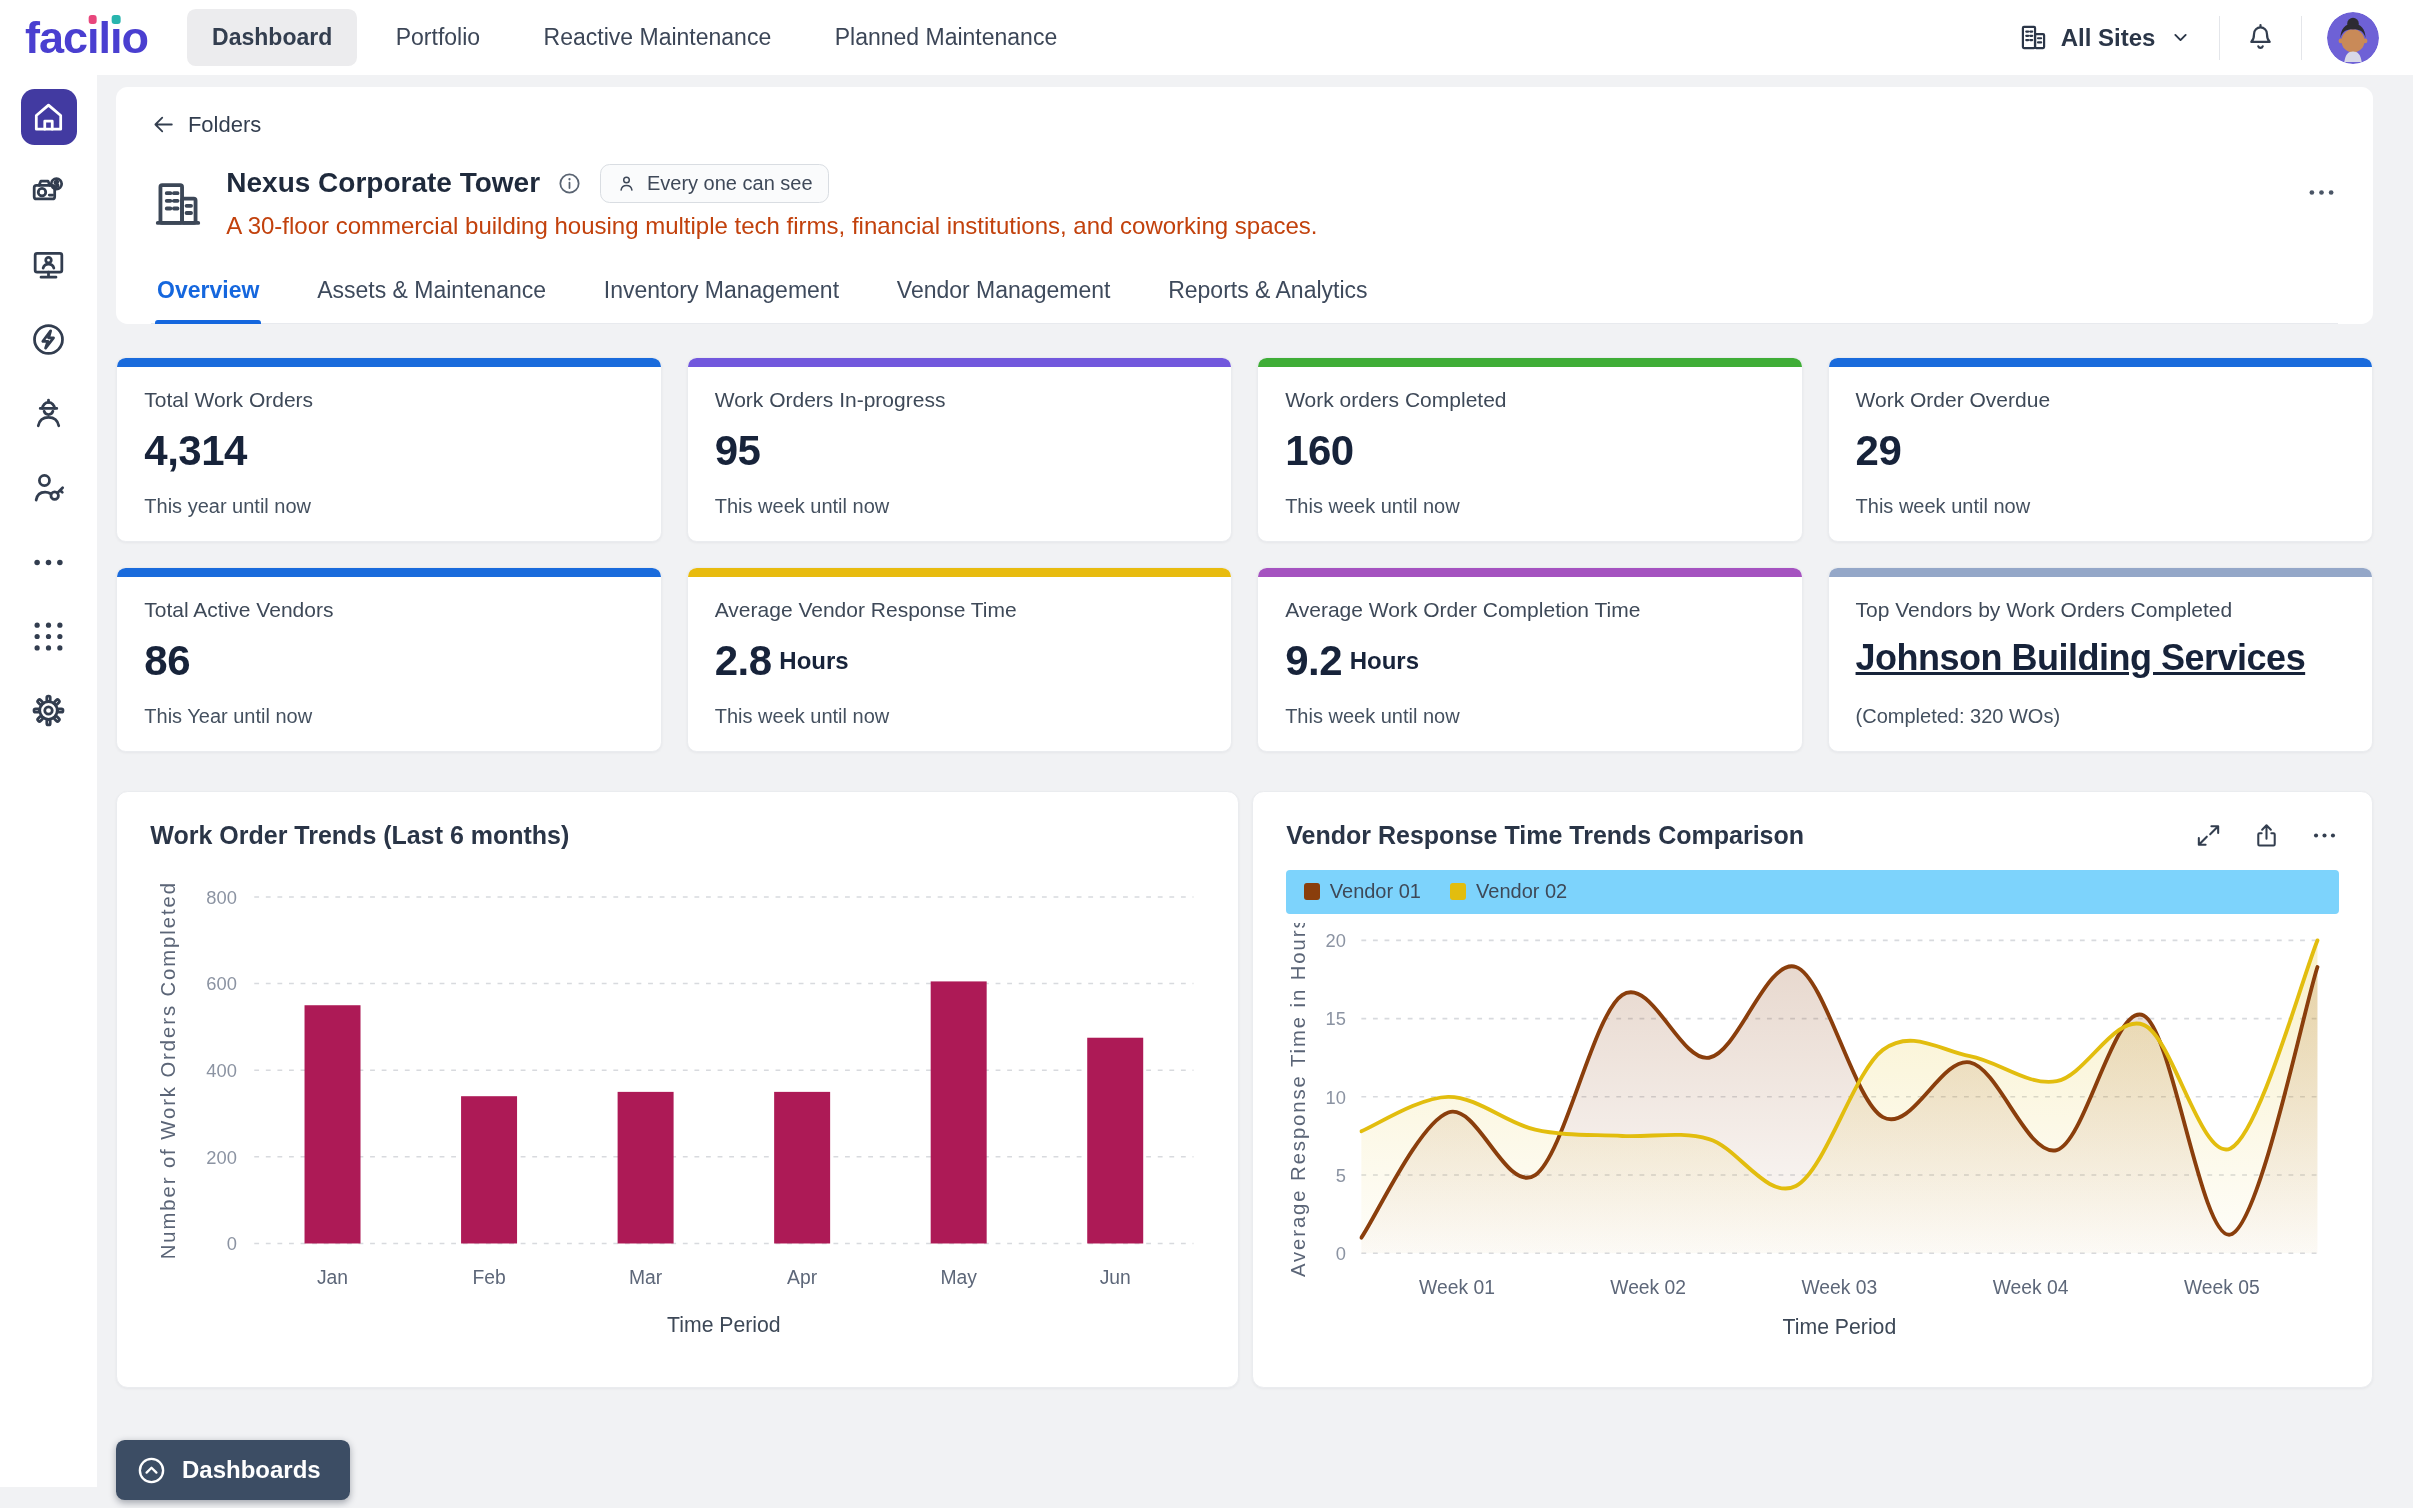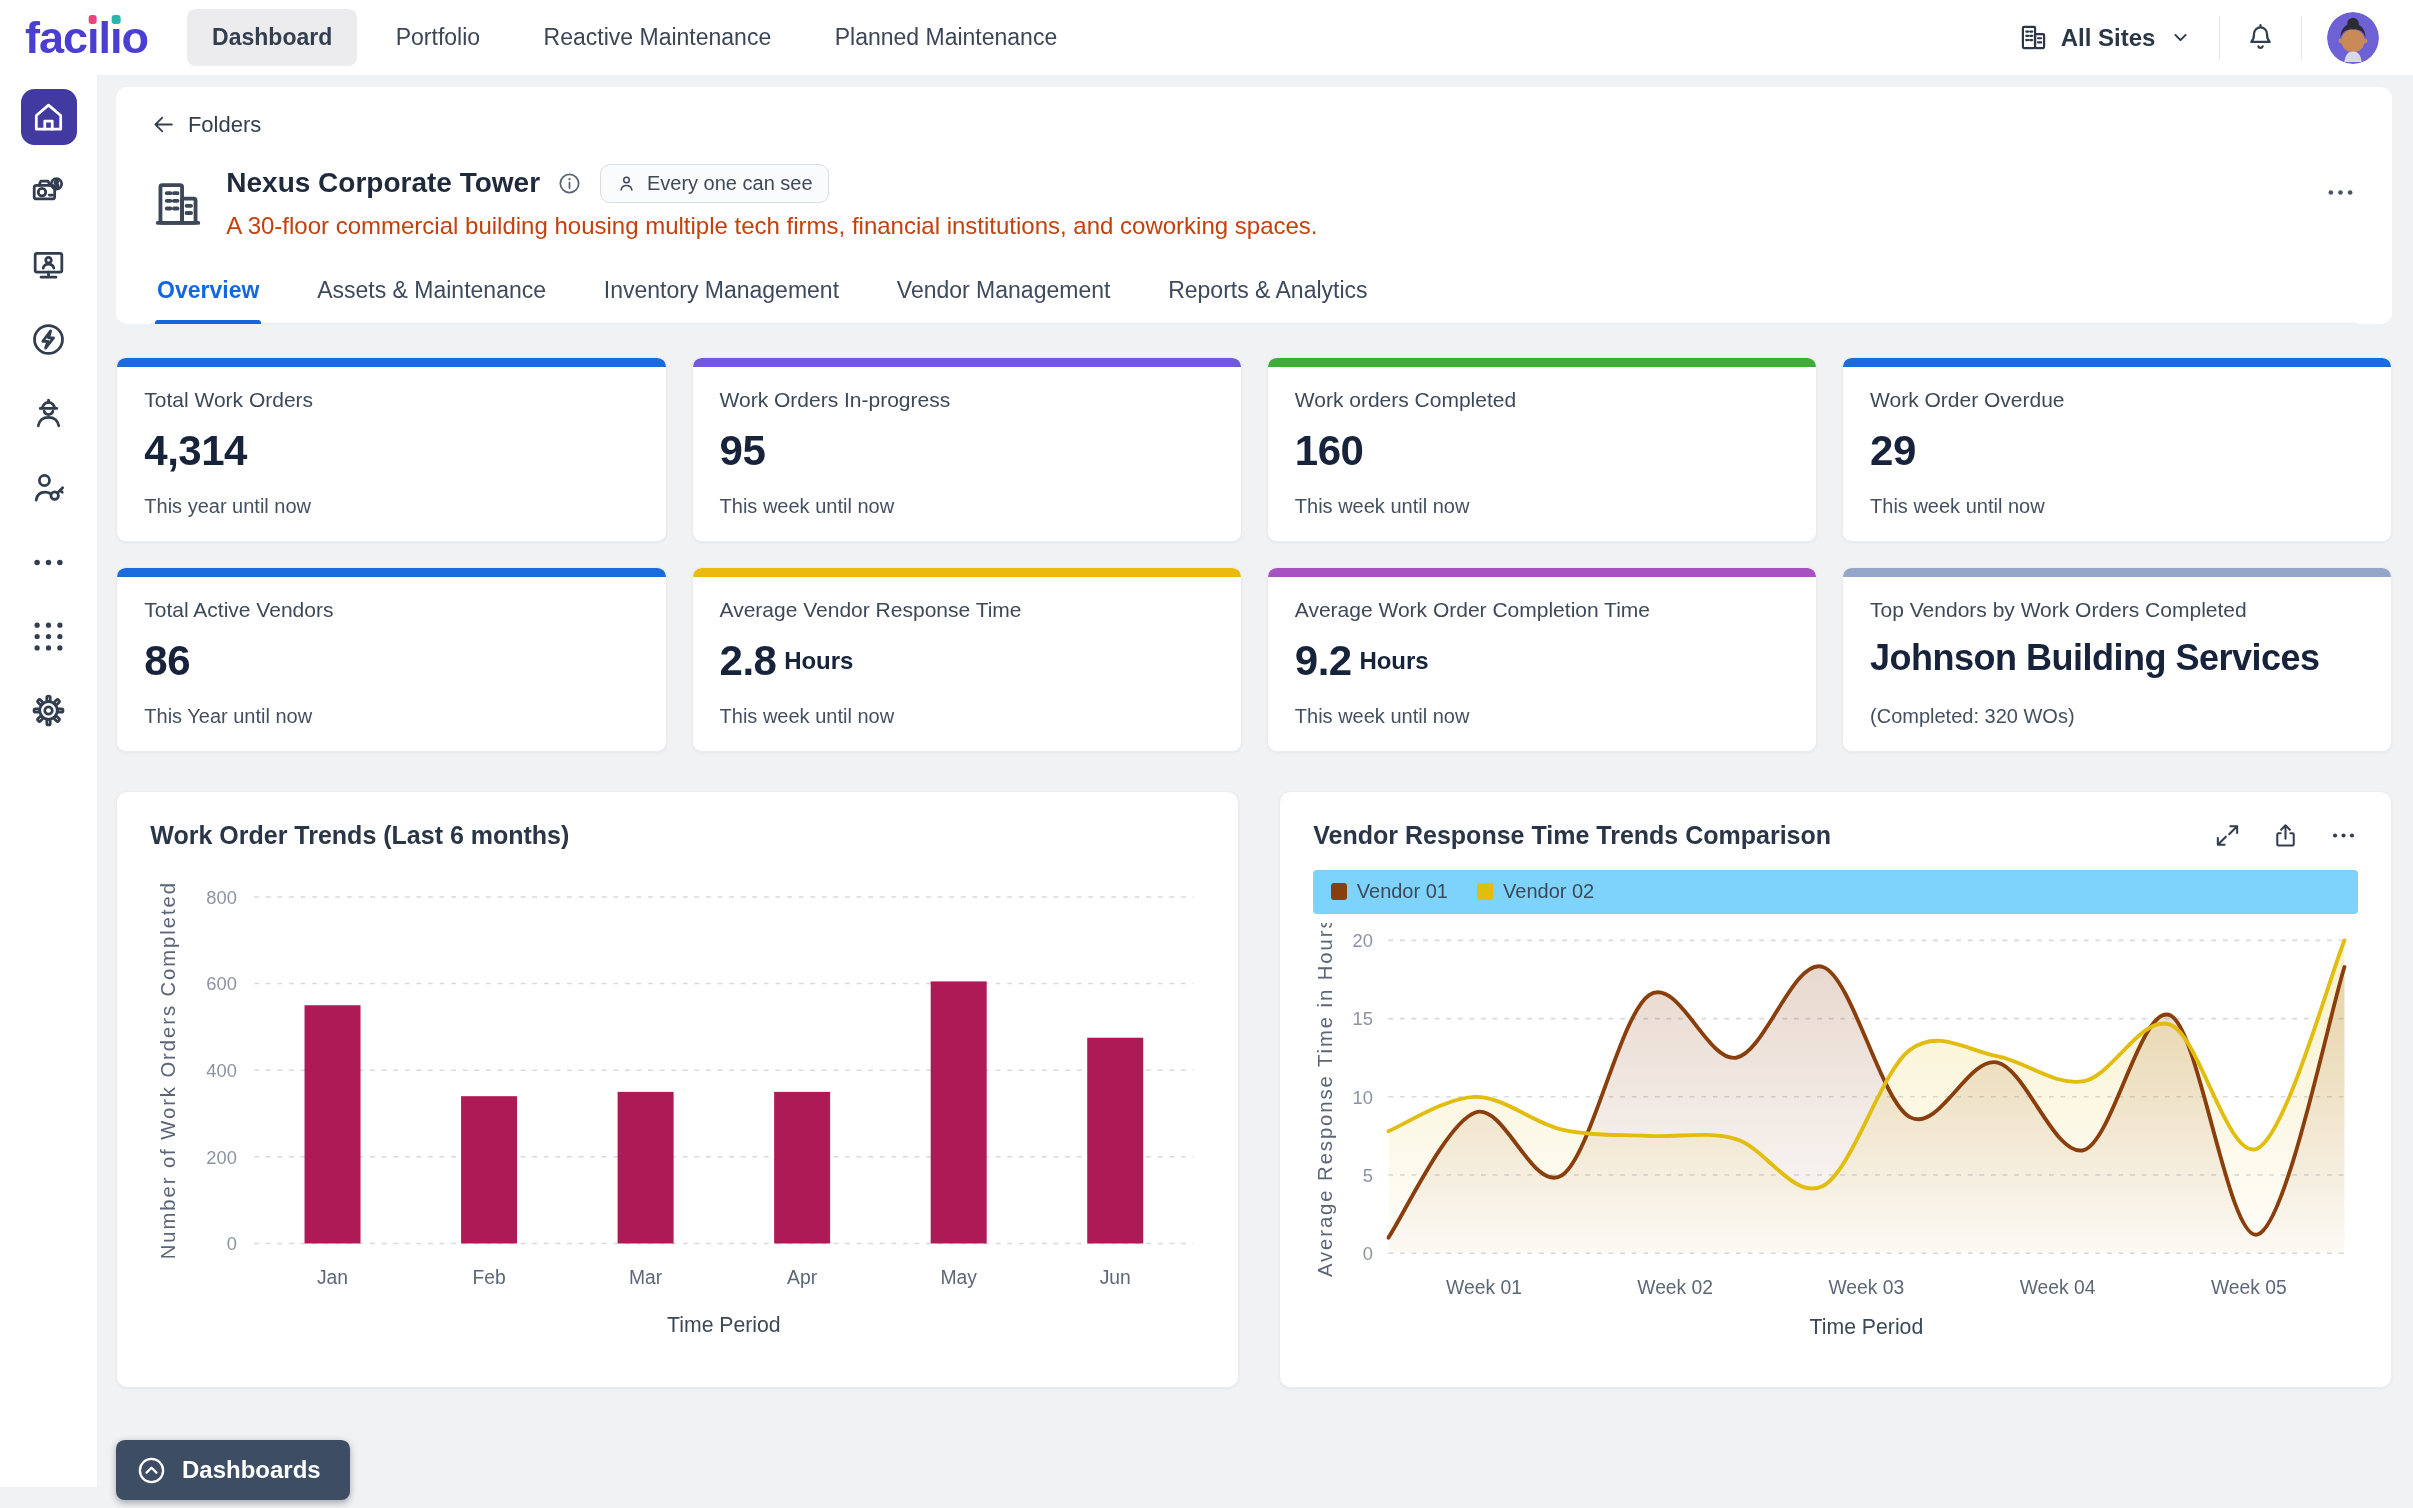--- a/index.html
+++ b/index.html
@@ -55,26 +55,26 @@
   .tab.active::after { content:""; position:absolute; left:0; right:0; bottom:-1px; height:3.9px; background:#1567de; border-radius:2.9px 2.9px 0 0; }
 
   
   .cards { display:grid; grid-template-columns:repeat(4,1fr); gap:25px; margin-top:33px; }
   .kpi { background:#fff; height:185px; border-radius:9.7px; border:1px solid #eaecef; box-shadow:0 1px 2.9px rgba(16,24,40,.05); overflow:hidden; display:flex; flex-direction:column; }
   .kpi-accent { height:8.7px; flex-shrink:0; }
   .kpi-body { padding:21px 27px 23px; display:flex; flex-direction:column; flex:1; }
   .kpi-title { font-size:21px; color:#3e4958; }
   .kpi-value-row { display:flex; align-items:center; gap:7.7px; margin-top:15.4px; }
   .kpi-value { font-size:42px; font-weight:bold; color:#17233a; letter-spacing:-0.5px; }
-  .kpi-value.small { font-size:36px; }
+  .kpi-value.small { font-size:36px;text-decoration:underline; }
   .kpi-unit { font-size:24px; font-weight:bold; color:#17233a; }
   .kpi-caption { font-size:20px; color:#44505f; margin-top:auto; }
 
   
-  .charts { display:grid; grid-template-columns:1123px 1fr; gap:40px; margin-top:39px; }
+  .charts { display:grid; grid-template-columns:1123px 1fr; gap:13px; margin-top:39px; }
   .chart-card { background:#fff; border-radius:11.6px; border:1px solid #eaecef; box-shadow:0 1px 2.9px rgba(16,24,40,.05); height:597px; padding:29px 33px; }
   .chart-head { display:flex; align-items:center; }
   .chart-title { font-size:25px; font-weight:bold; color:#2a3547; }
   .chart-actions { margin-left:auto; display:flex; align-items:center; gap:29px; color:#414c5e; }
   .chart-actions .iconbtn svg { width:29px; height:29px; }
   .legend { margin-top:19.3px; background:#7dd3fc; border-radius:3.9px; height:44px; display:flex; align-items:center; padding:0 17.4px; gap:29px; }
   .legend-item { display:flex; align-items:center; gap:9.7px; font-size:20px; color:#3e4958; }
   .legend-swatch { width:16.4px; height:16.4px; border-radius:2.9px; }
   .chart-svg-wrap { margin-top:9.7px; }
   svg text { stroke:none; font-family:"Liberation Sans","DejaVu Sans",sans-serif; }

